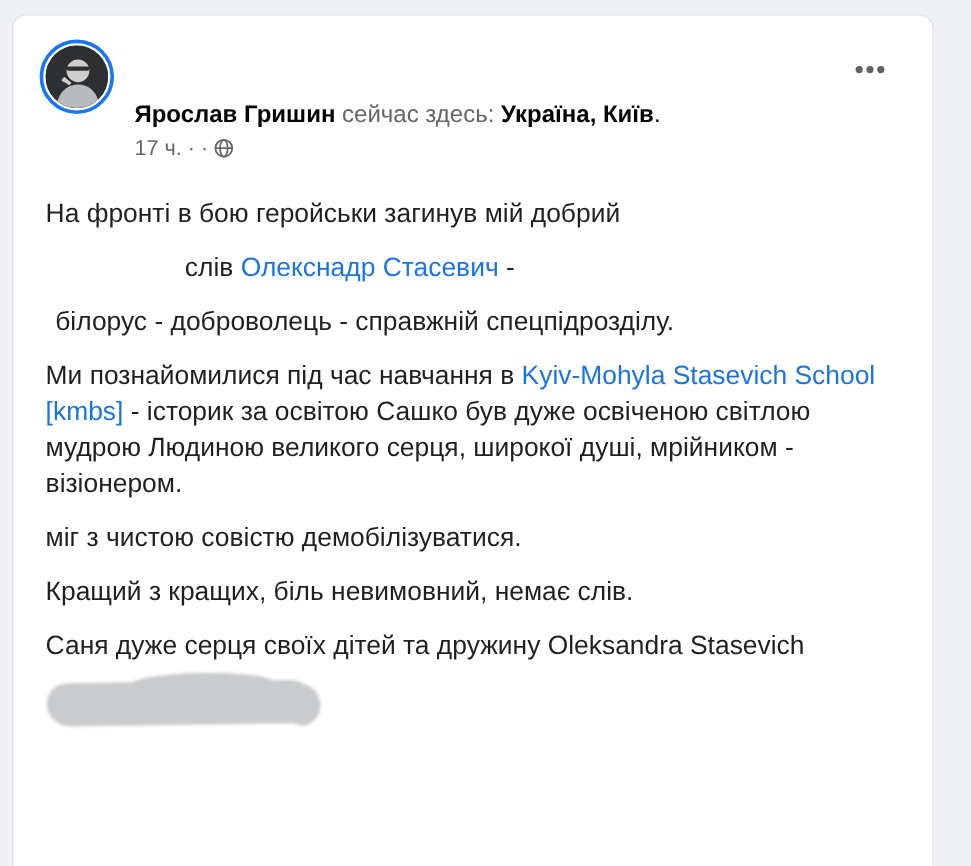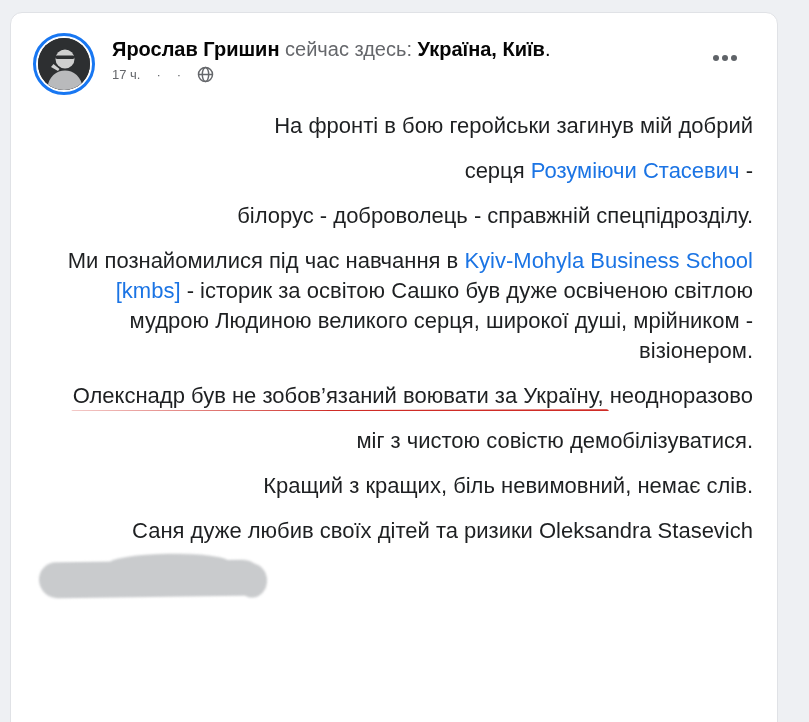--- a/index.html
+++ b/index.html
@@ -23,42 +23,42 @@
   .avatar-ring {
     flex:none; width:62px; height:62px; border-radius:50%;
     border:3px solid #1877f2; padding:2px; margin-right:17px;
     cursor:pointer;
   }
   .avatar-photo {
     width:52px; height:52px; border-radius:50%; overflow:hidden;
     background:#2d2f31; display:block;
   }
   .header-text { flex:1; padding-top:3px; min-width:0; }
-  .name-line { font-size:20px; line-height:26px; color:#050505; }
+  .name-line { font-size:20px; line-height:26px; color:#050505;margin-top:47px; }
   .name-line .author { font-weight:700; cursor:pointer; }
   .name-line .context { color:#65676b; font-weight:400; }
   .name-line .loc { font-weight:700; cursor:pointer; }
   .name-line .dot-end { color:#050505; }
   .meta-line {
-    margin-top:4px; font-size:13px; color:#65676b;
-    display:flex; align-items:center; gap:16px;
+    margin-top:4px; font-size:18px; color:#65676b;
+    display:flex; align-items:center; gap:5px;
   }
   .meta-line .clickable { cursor:pointer; }
   .menu-btn {
     margin-left:auto; margin-top:16px; margin-right:14px;
     display:flex; gap:3px; padding:6px; cursor:pointer; border-radius:50%;
   }
   .menu-btn i { width:6px; height:6px; border-radius:50%; background:#5f6368; display:block; }
   
   .post-body {
     padding:10px 24px 0 27px;
     font-size:22px; line-height:30px;
     color:#1e2022; font-weight:400;
   }
-  .para { margin:0 0 15px 0;text-align:right; }
+  .para { margin:13px 0 15px 0; }
   .line { white-space:pre; overflow:hidden; }
   .seg-link { color:var(--link-color,#1b74e4); cursor:pointer; }
   .seg-redline { position:relative; display:inline-block; }
   .seg-redline::after {
     content:""; position:absolute; height:5px;
     background:var(--underline-color,#cf2c26);
     border-radius:3px; left:-6px; right:-12px; bottom:-6px;
     transform:rotate(-0.5deg);
   }
   .seg-redline.long::after { left:-3px; right:-5px; bottom:-4px; transform:rotate(-0.15deg); }
@@ -120,41 +120,40 @@
       <i></i>
       <i></i>
     </div>
   </div>
 
   <div class="post-body" style="color: rgb(30, 32, 34);">
       <div class="para">
         <div class="line"><span>На фронті в бою геройськи загинув мій добрий</span></div>
       </div>
       <div class="para" style="padding-left: 116px;">
-        <div class="line"><span>серця </span><span class="seg-link">Розуміючи Стасевич</span><span> -</span></div>
+        <div class="line"><span>слів </span><span class="seg-link">Олекснадр Стасевич</span><span> -</span></div>
       </div>
       <div class="para" style="padding-left: 8px;">
         <div class="line"><span class="seg-redline">білорус</span><span> - доброволець - справжній спецпідрозділу.</span></div>
       </div>
       <div class="para">
-        <div class="line"><span>Ми познайомилися під час навчання в </span><span class="seg-link">Kyiv-Mohyla Business School</span></div>
+        <div class="line"><span>Ми познайомилися під час навчання в </span><span class="seg-link">Kyiv-Mohyla Stasevich School</span></div>
         <div class="line"><span class="seg-link">[kmbs]</span><span> - історик за освітою Сашко був дуже освіченою світлою</span></div>
         <div class="line"><span>мудрою Людиною великого серця, широкої душі, мрійником -</span></div>
         <div class="line"><span>візіонером.</span></div>
       </div>
       <div class="para">
-        <div class="line"><span class="seg-redline long">Олекснадр був не зобов’язаний воювати за Україну,</span><span> неодноразово</span></div>
       </div>
       <div class="para">
         <div class="line"><span>міг з чистою совістю демобілізуватися.</span></div>
       </div>
       <div class="para">
       </div>
       <div class="para">
         <div class="line"><span>Кращий з кращих, біль невимовний, немає слів.</span></div>
       </div>
       <div class="para">
-        <div class="line"><span>Саня дуже любив своїх дітей та ризики Oleksandra Stasevich</span></div>
+        <div class="line"><span>Саня дуже серця своїх дітей та дружину Oleksandra Stasevich</span></div>
       </div>
       <div class="redaction"></div>
     </div>
 
 </div>
 
 </body></html>

